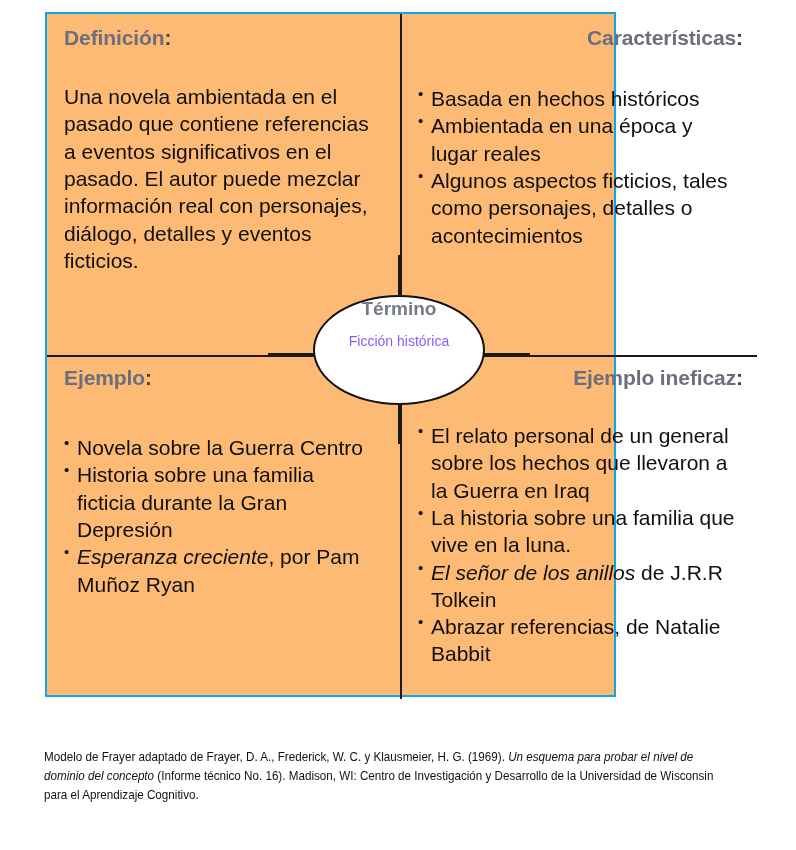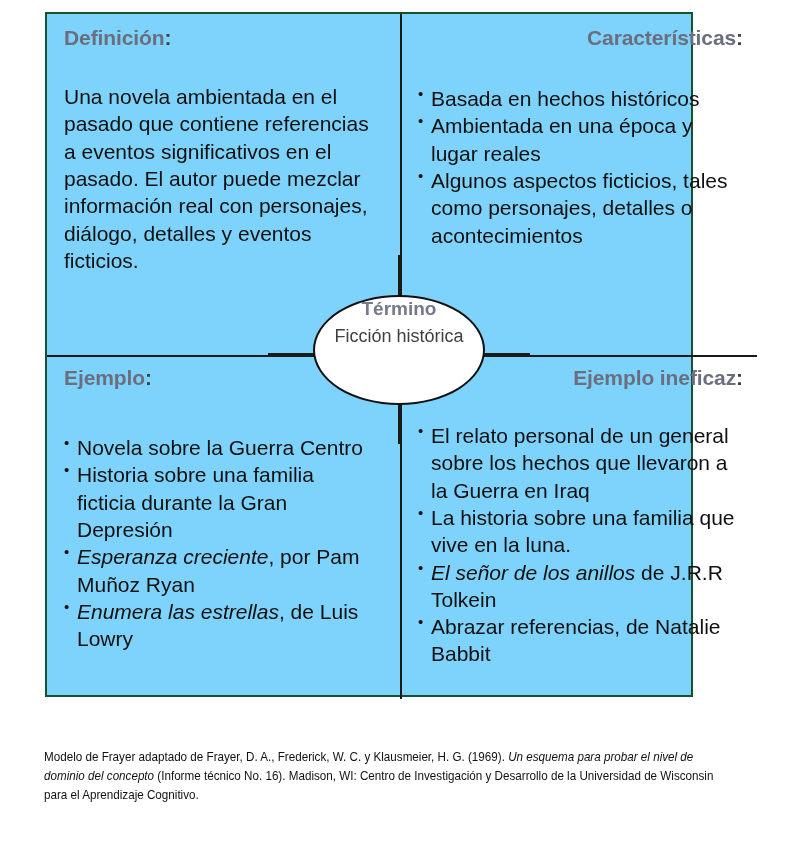--- a/index.html
+++ b/index.html
@@ -14,25 +14,25 @@
     font-family: "Liberation Sans", sans-serif;
     color: #000000;
     overflow: hidden;
   }
 
   
   #frayer-frame {
     position: absolute;
     left: 45px;
     top: 12px;
-    width: 648px;
+    width: 571px;
     height: 685px;
-    border: 2px solid #14532d;
+    border: 2px solid #0ea5e9;
     box-sizing: border-box;
-    background: #7dd3fc;
+    background: #fdba74;
   }
 
   .divider {
     position: absolute;
     background: #1a1a1a;
   }
   #divider-vertical {
     left: 353px;      
     top: 0;
     width: 2px;
@@ -140,24 +140,24 @@
     z-index: 5;
   }
   #oval-term-label {
     font-size: 19px;
     font-weight: bold;
     color: #757a8a;
     margin-top: 2px;
     line-height: 1.1;
   }
   #oval-term-value {
-    font-size: 18px;
-    color: #404040;
+    font-size: 14px;
+    color: #8b5cf6;
     line-height: 1.22;
-    margin-top: 6px;
+    margin-top: 13px;
   }
 
   .connector {
     position: absolute;
     background: #1a1a1a;
     z-index: 4;
   }
   #connector-top {
     left: 398px; top: 255px;
     width: 2px; height: 45px;
@@ -210,21 +210,20 @@
         <li>Algunos aspectos ficticios, tales como personajes, detalles o acontecimientos</li>
       </ul>
   </div>
 
   <div class="quadrant" id="quadrant-example">
     <div class="quadrant-heading"><span>Ejemplo</span><span class="colon">:</span></div>
     <ul class="bullet-list quadrant-body" id="example-list">
         <li><span>Novela sobre la Guerra Centro</span></li>
         <li><span>Historia sobre una familia ficticia durante la Gran Depresión</span></li>
         <li><span class="it">Esperanza creciente</span><span>, por Pam Muñoz Ryan</span></li>
-        <li><span class="it">Enumera las estrellas</span><span>, de Luis Lowry</span></li>
       </ul>
   </div>
 
   <div class="quadrant" id="quadrant-nonexample">
     <div class="quadrant-heading heading-right"><span>Ejemplo ineficaz</span><span class="colon">:</span></div>
     <ul class="bullet-list quadrant-body" id="nonexample-list">
         <li><span>El relato personal de un general sobre los hechos que llevaron a la Guerra en Iraq</span></li>
         <li><span>La historia sobre una familia que vive en la luna.</span></li>
         <li><span class="it">El señor de los anillos</span><span> de J.R.R Tolkein</span></li>
         <li><span>Abrazar referencias, de Natalie Babbit</span></li>

